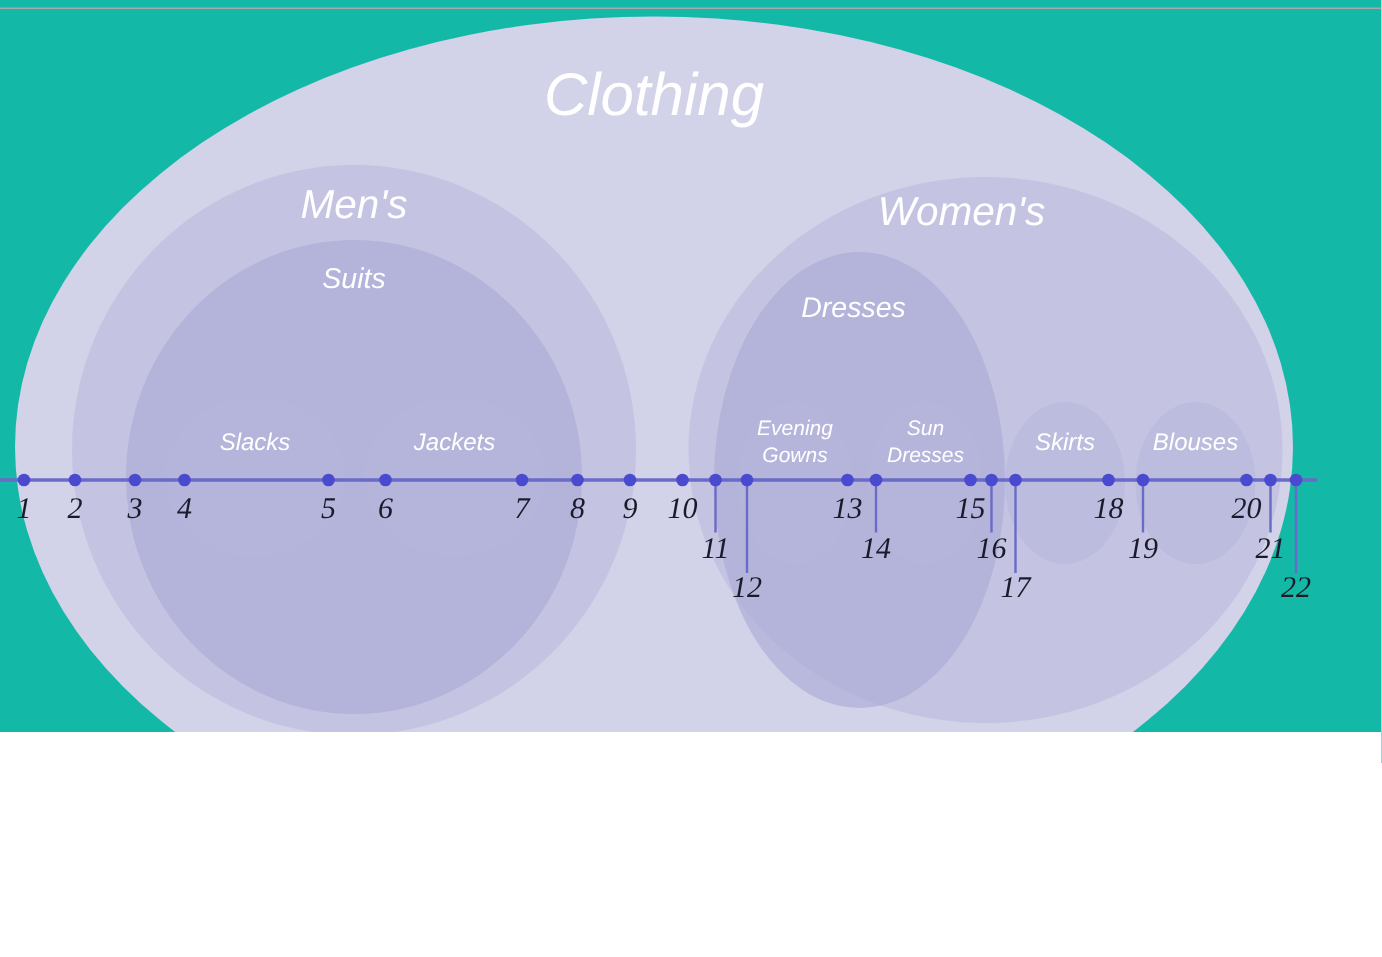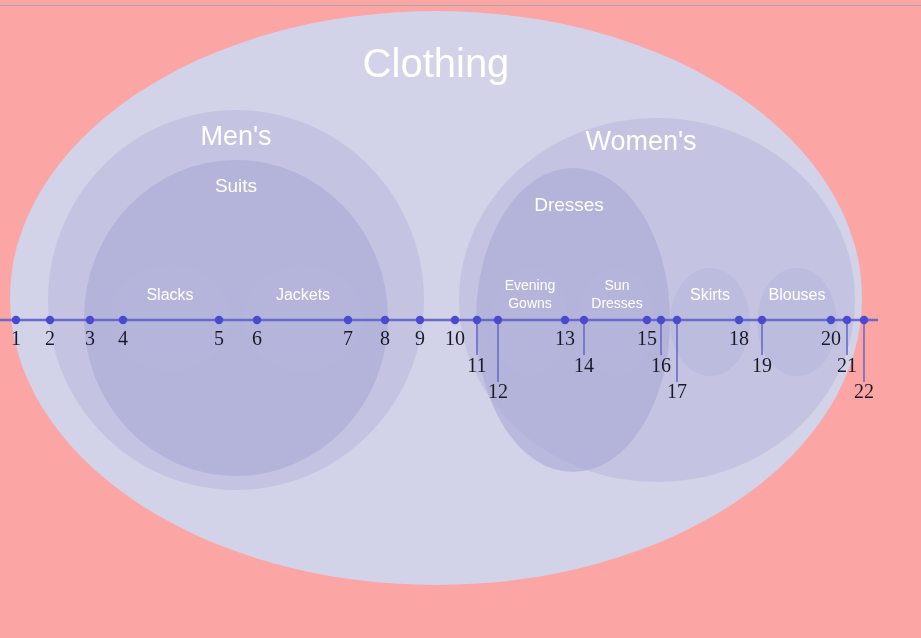--- a/index.html
+++ b/index.html
@@ -7,23 +7,24 @@
     margin: 0;
     padding: 0;
     background: #ffffff;
   }
   body {
     font-family: "Liberation Sans", sans-serif;
   }
   #stage {
     position: relative;
     width: 921px;
-    height: 638px;
-    background: #fca5a5;
+    height: 488px;
+    background: #14b8a6;
     overflow: hidden;
+    font-style: italic;
   }
   #topRule {
     position: absolute;
     left: 0;
     top: 5px;
     width: 921px;
     height: 1px;
     background: #a8a8a8;
   }
   svg#scene {

